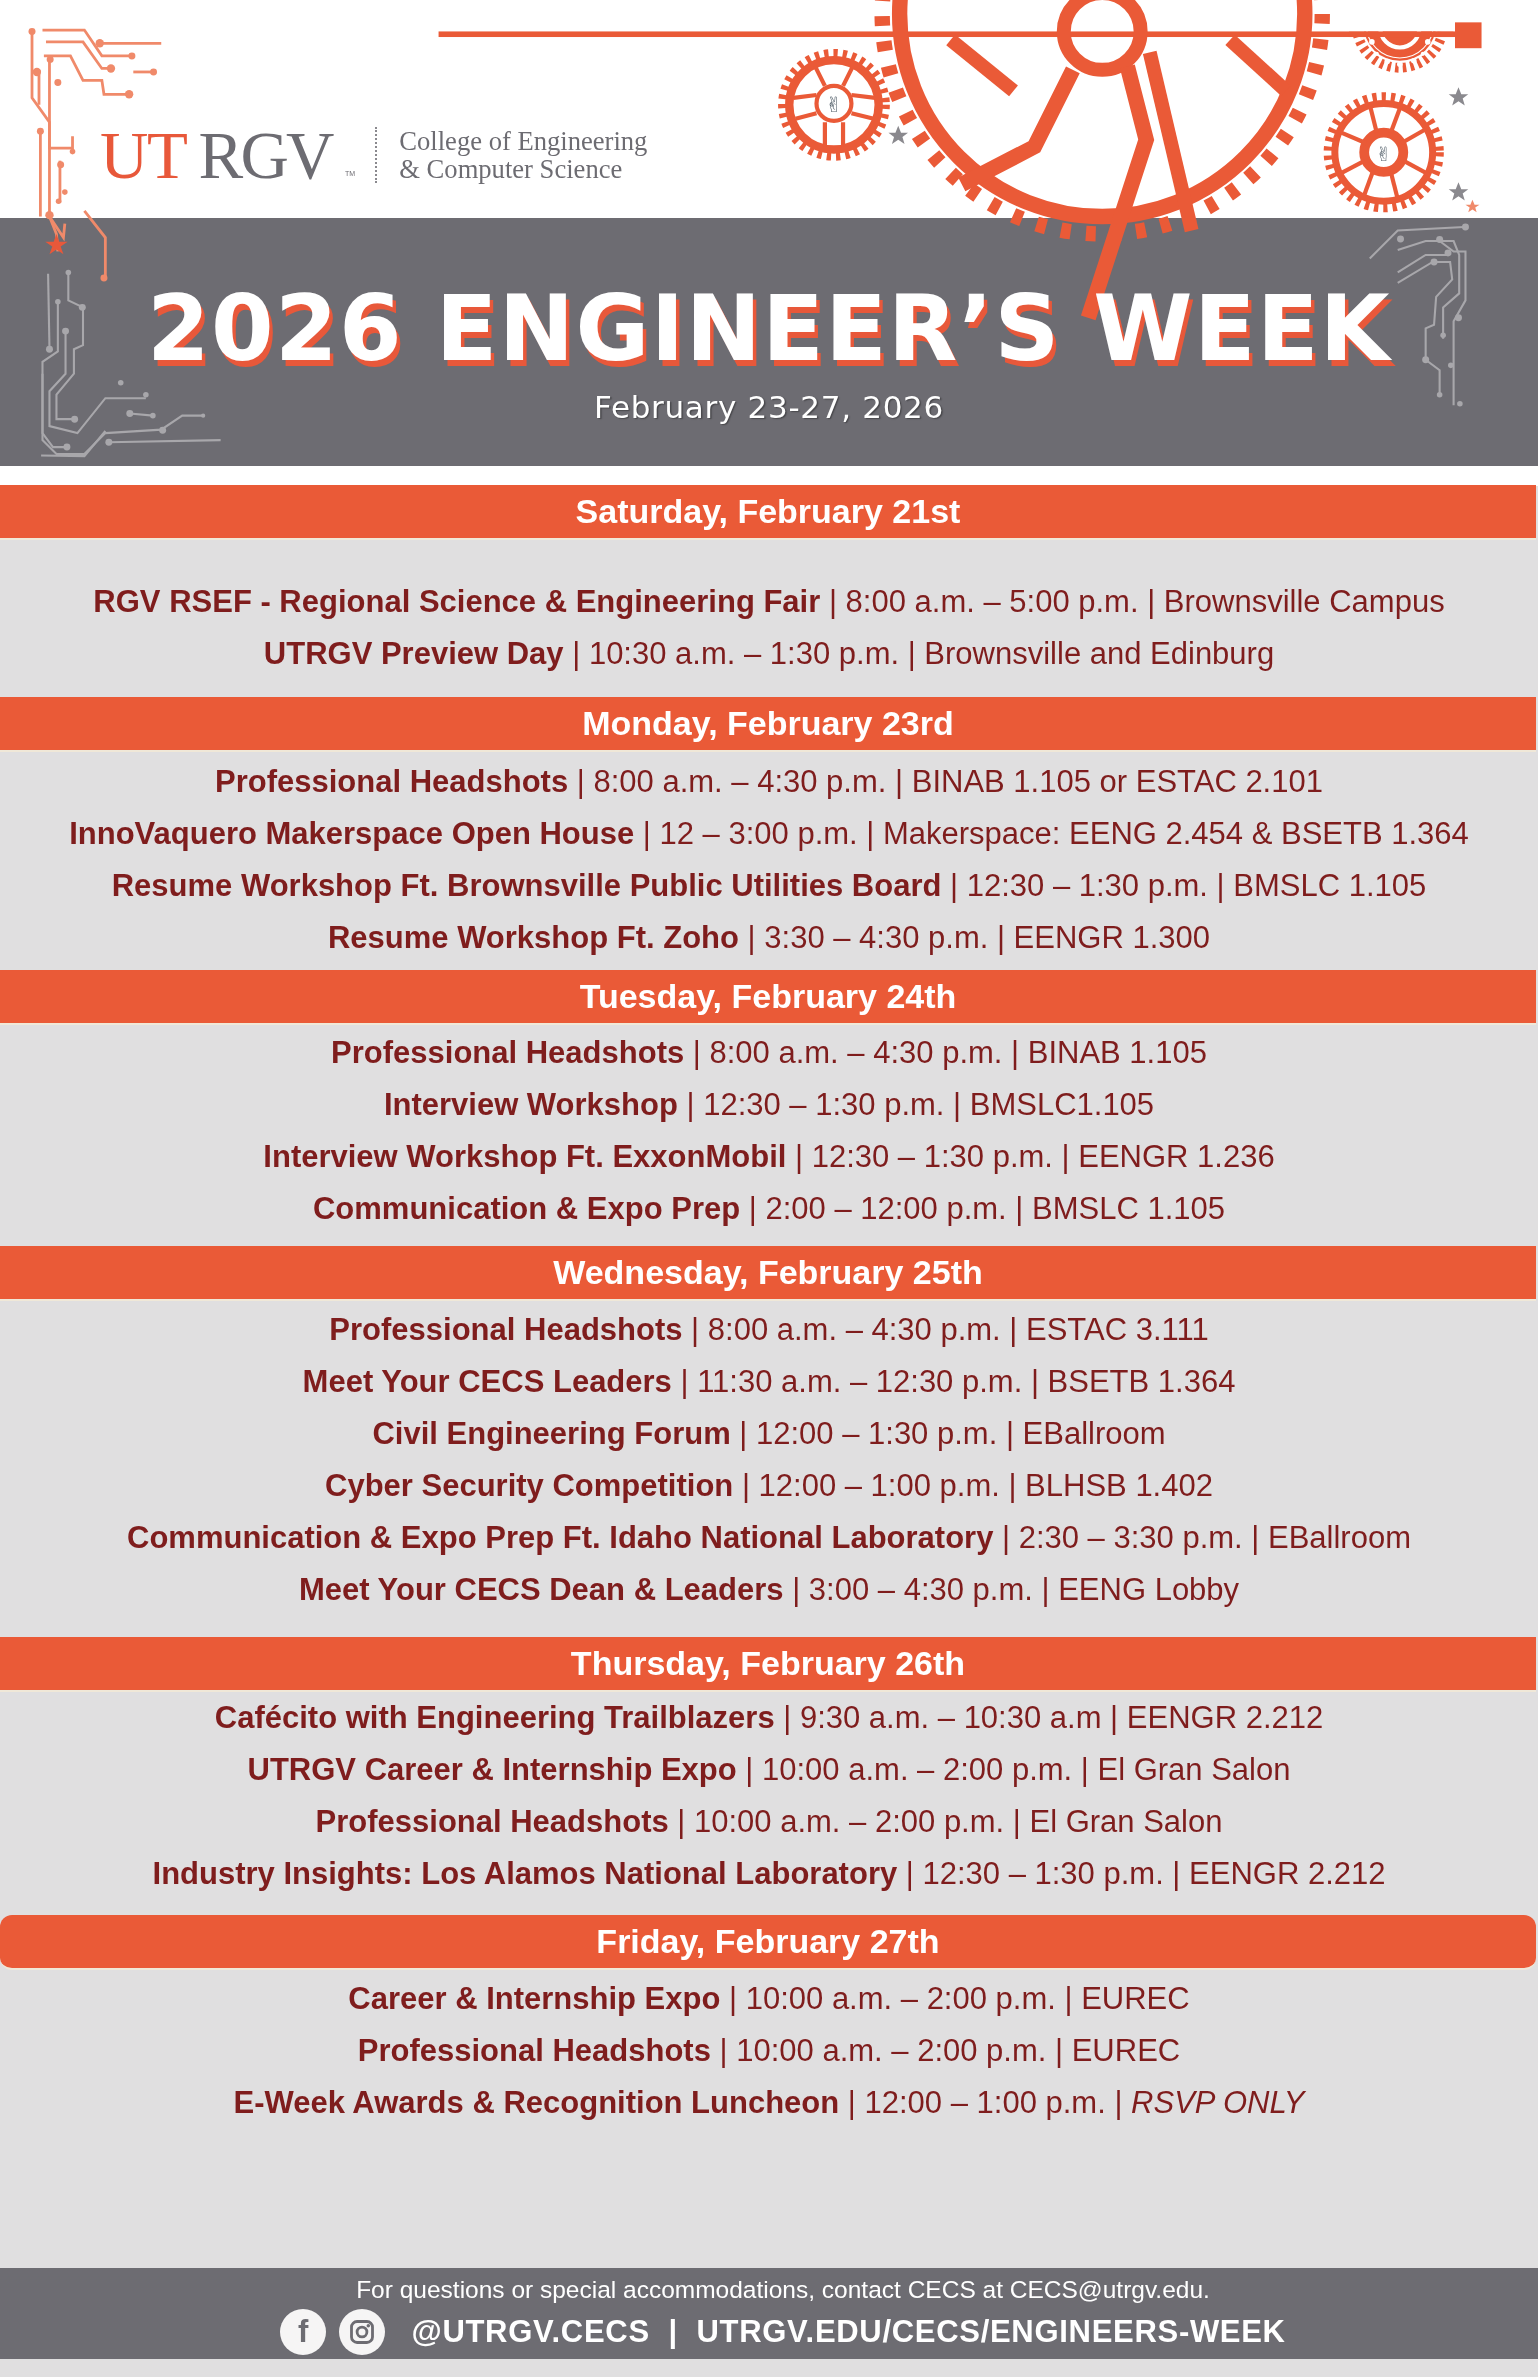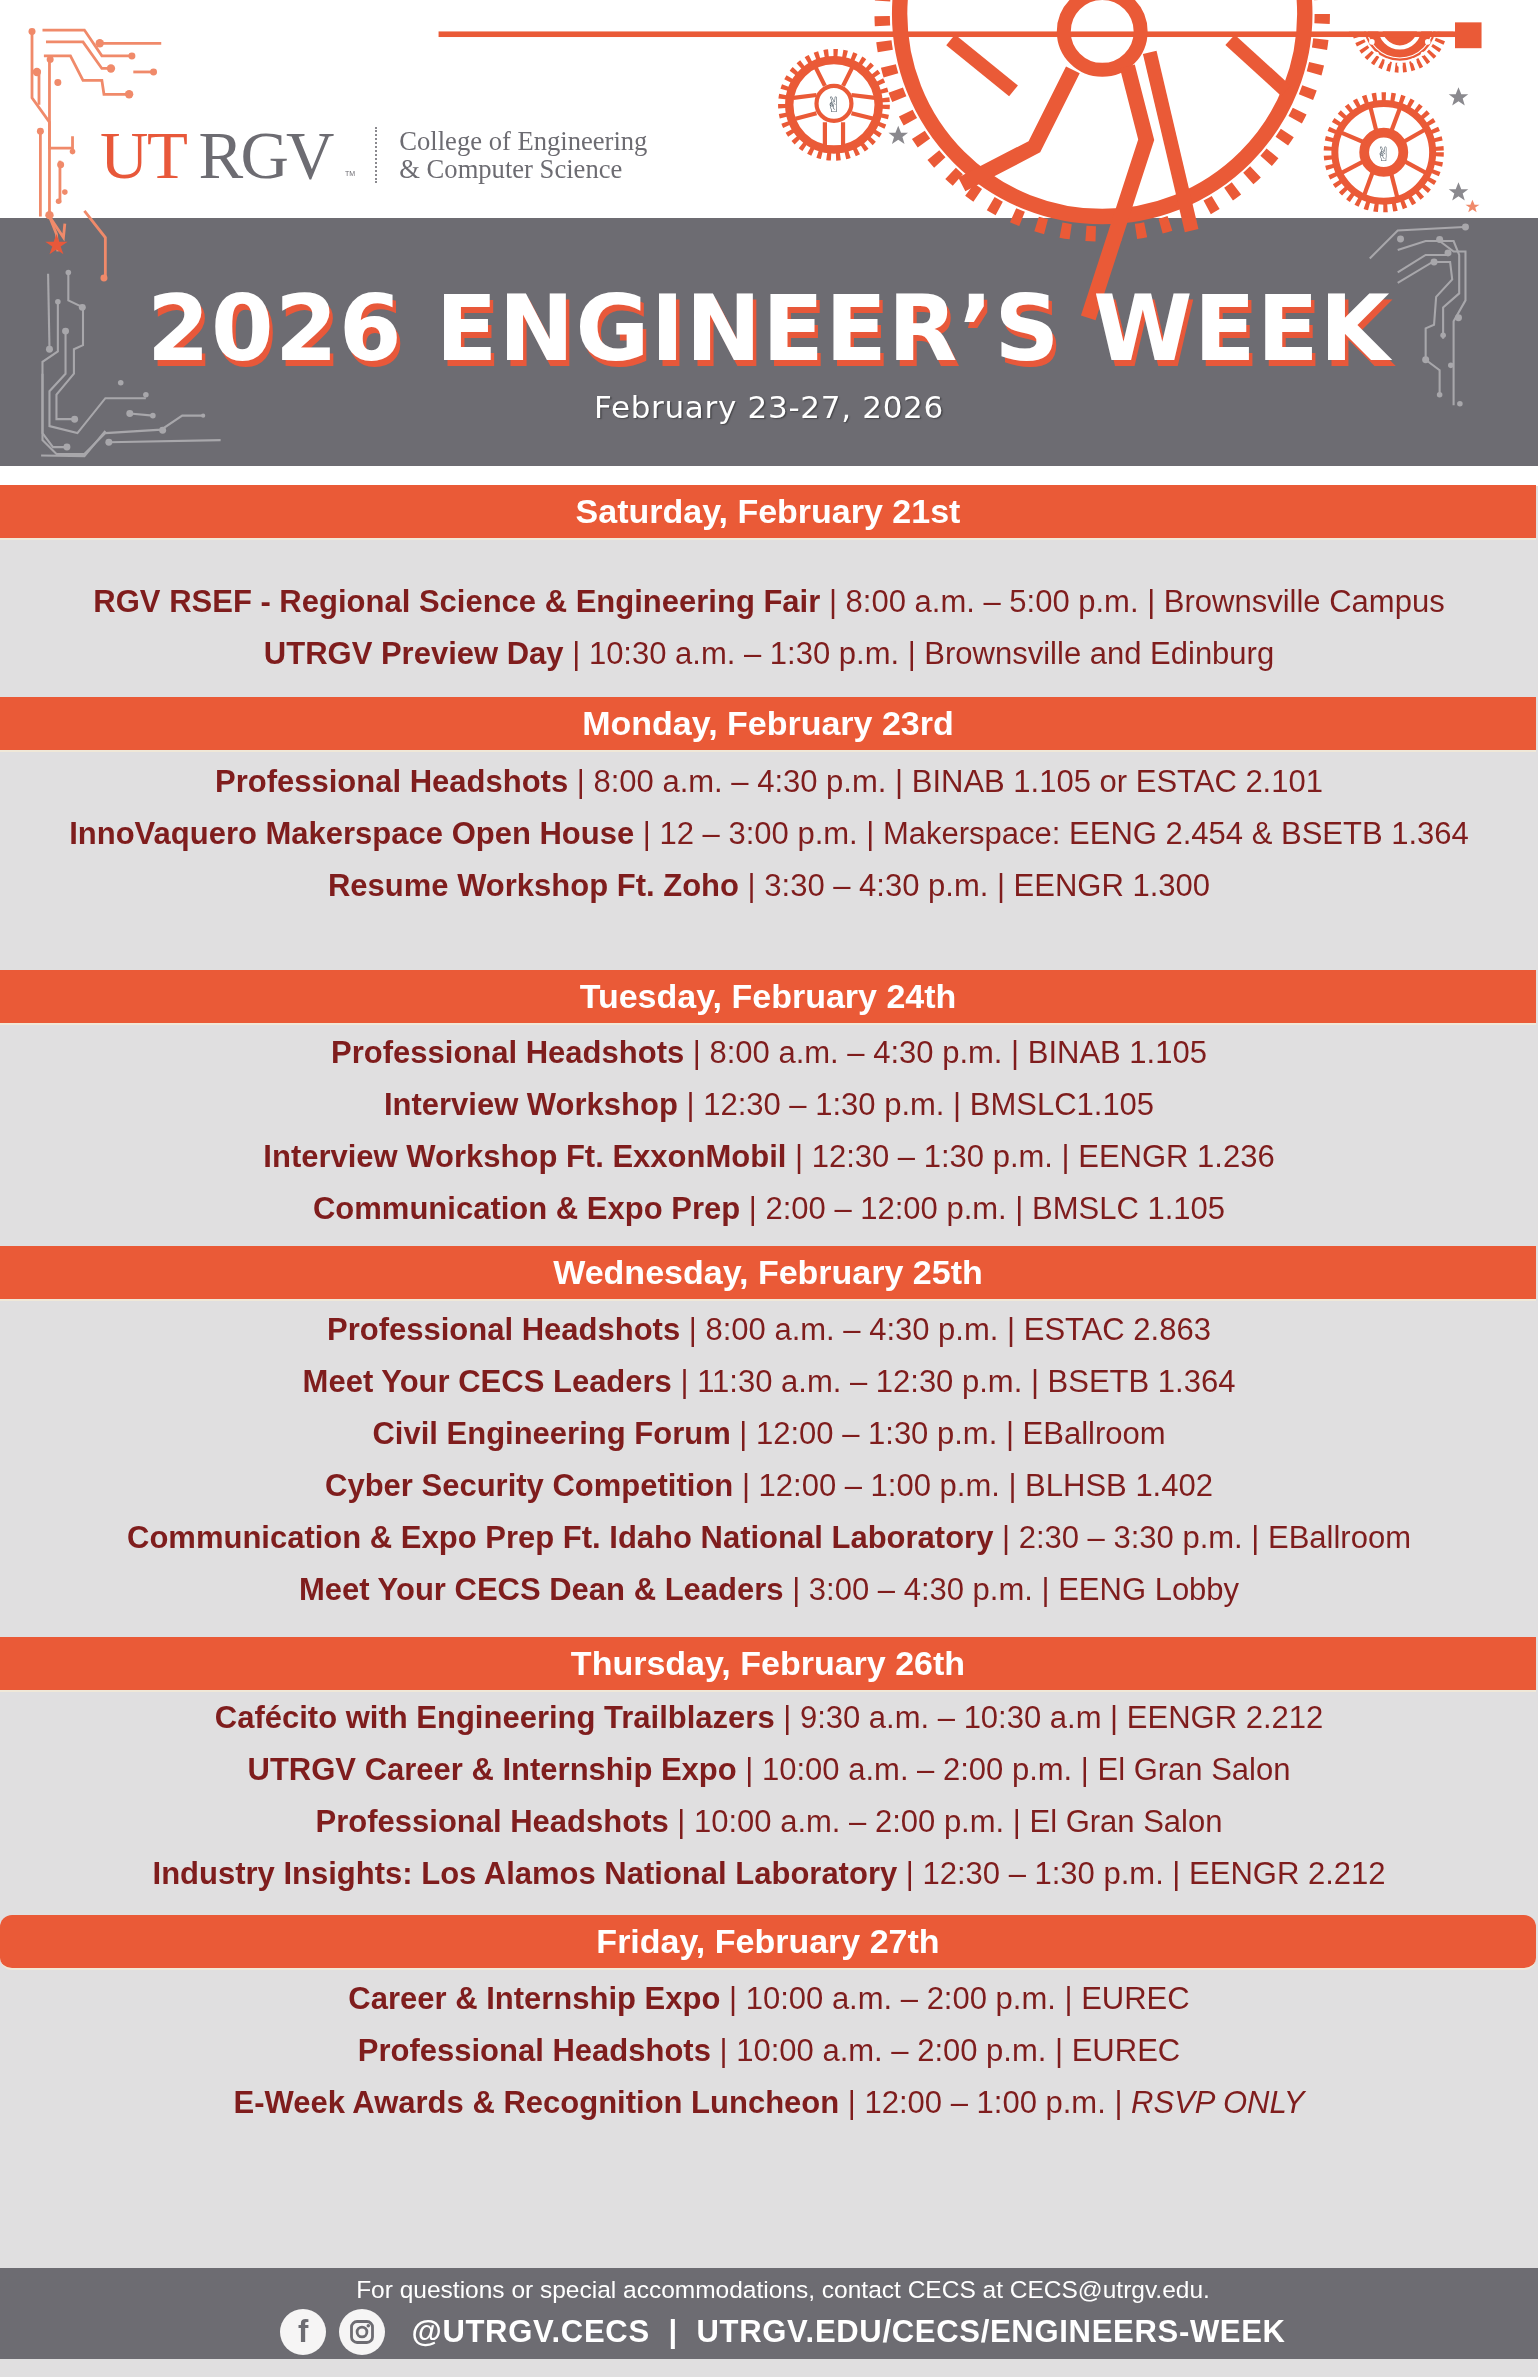--- a/index.html
+++ b/index.html
@@ -243,34 +243,35 @@
   <div class="day-bar" style="top:0px;">Saturday, February 21st</div>
   <div class="events" style="top:91px;">
     <div class="event"><span class="ev-name">RGV RSEF - Regional Science &amp; Engineering Fair</span><span class="ev-sep"> | </span><span>8:00 a.m. – 5:00 p.m.</span><span class="ev-sep"> | </span><span>Brownsville Campus</span></div>
     <div class="event"><span class="ev-name">UTRGV Preview Day</span><span class="ev-sep"> | </span><span>10:30 a.m. – 1:30 p.m. </span><span class="ev-sep"> | </span><span>Brownsville and Edinburg</span></div>
   </div>
 
   <div class="day-bar" style="top:212px;">Monday, February 23rd</div>
   <div class="events" style="top:271px;">
     <div class="event"><span class="ev-name">Professional Headshots</span><span class="ev-sep"> | </span><span>8:00 a.m. – 4:30 p.m.</span><span class="ev-sep"> | </span><span>BINAB 1.105 or ESTAC 2.101</span></div>
     <div class="event"><span class="ev-name">InnoVaquero Makerspace Open House</span><span class="ev-sep"> | </span><span>12 – 3:00 p.m.</span><span class="ev-sep"> | </span><span>Makerspace: EENG 2.454 &amp; BSETB 1.364</span></div>
+    <div class="event"><span class="ev-name">Resume Workshop Ft. Brownsville Public Utilities Board</span><span class="ev-sep"> | </span><span>12:30 – 1:30 p.m.</span><span class="ev-sep"> | </span><span>BMSLC 1.105</span></div>
     <div class="event"><span class="ev-name">Resume Workshop Ft. Zoho</span><span class="ev-sep"> | </span><span>3:30 – 4:30 p.m.</span><span class="ev-sep"> | </span><span>EENGR 1.300</span></div>
   </div>
 
   <div class="day-bar" style="top:485px;">Tuesday, February 24th</div>
   <div class="events" style="top:542px;">
     <div class="event"><span class="ev-name">Professional Headshots</span><span class="ev-sep"> | </span><span>8:00 a.m. – 4:30 p.m.</span><span class="ev-sep"> | </span><span>BINAB 1.105</span></div>
     <div class="event"><span class="ev-name">Interview Workshop</span><span class="ev-sep"> | </span><span>12:30 – 1:30 p.m.</span><span class="ev-sep"> | </span><span>BMSLC1.105</span></div>
     <div class="event"><span class="ev-name">Interview Workshop Ft. ExxonMobil</span><span class="ev-sep"> | </span><span>12:30 – 1:30 p.m.</span><span class="ev-sep"> | </span><span>EENGR 1.236</span></div>
     <div class="event"><span class="ev-name">Communication &amp; Expo Prep</span><span class="ev-sep"> | </span><span>2:00 – 12:00 p.m.</span><span class="ev-sep"> | </span><span>BMSLC 1.105</span></div>
   </div>
 
   <div class="day-bar" style="top:761px;">Wednesday, February 25th</div>
   <div class="events" style="top:819px;">
-    <div class="event"><span class="ev-name">Professional Headshots</span><span class="ev-sep"> | </span><span>8:00 a.m. – 4:30 p.m.</span><span class="ev-sep"> | </span><span>ESTAC 2.863</span></div>
+    <div class="event"><span class="ev-name">Professional Headshots</span><span class="ev-sep"> | </span><span>8:00 a.m. – 4:30 p.m.</span><span class="ev-sep"> | </span><span>ESTAC 3.111</span></div>
     <div class="event"><span class="ev-name">Meet Your CECS Leaders</span><span class="ev-sep"> | </span><span>11:30 a.m. – 12:30 p.m.</span><span class="ev-sep"> | </span><span>BSETB 1.364</span></div>
     <div class="event"><span class="ev-name">Civil Engineering Forum</span><span class="ev-sep"> | </span><span>12:00 – 1:30 p.m.</span><span class="ev-sep"> | </span><span>EBallroom</span></div>
     <div class="event"><span class="ev-name">Cyber Security Competition</span><span class="ev-sep"> | </span><span>12:00 – 1:00 p.m.</span><span class="ev-sep"> | </span><span>BLHSB 1.402</span></div>
     <div class="event"><span class="ev-name">Communication &amp; Expo Prep Ft. Idaho National Laboratory</span><span class="ev-sep"> | </span><span>2:30 – 3:30 p.m.</span><span class="ev-sep"> | </span><span>EBallroom</span></div>
     <div class="event"><span class="ev-name">Meet Your CECS Dean &amp; Leaders</span><span class="ev-sep"> | </span><span>3:00 – 4:30 p.m.</span><span class="ev-sep"> | </span><span>EENG Lobby</span></div>
   </div>
 
   <div class="day-bar" style="top:1152px;">Thursday, February 26th</div>
   <div class="events" style="top:1207px;">
     <div class="event"><span class="ev-name">Cafécito with Engineering Trailblazers</span><span class="ev-sep"> | </span><span>9:30 a.m. – 10:30 a.m</span><span class="ev-sep"> | </span><span>EENGR 2.212</span></div>

